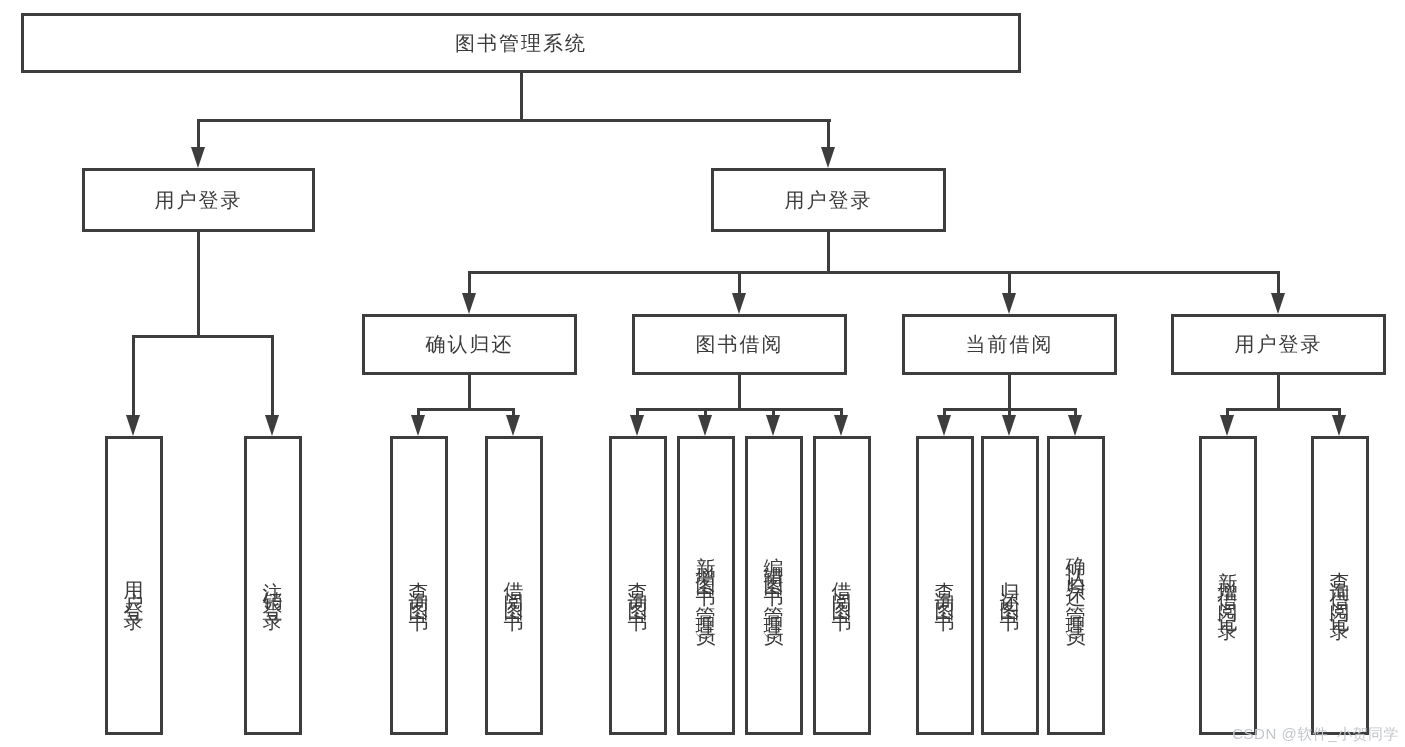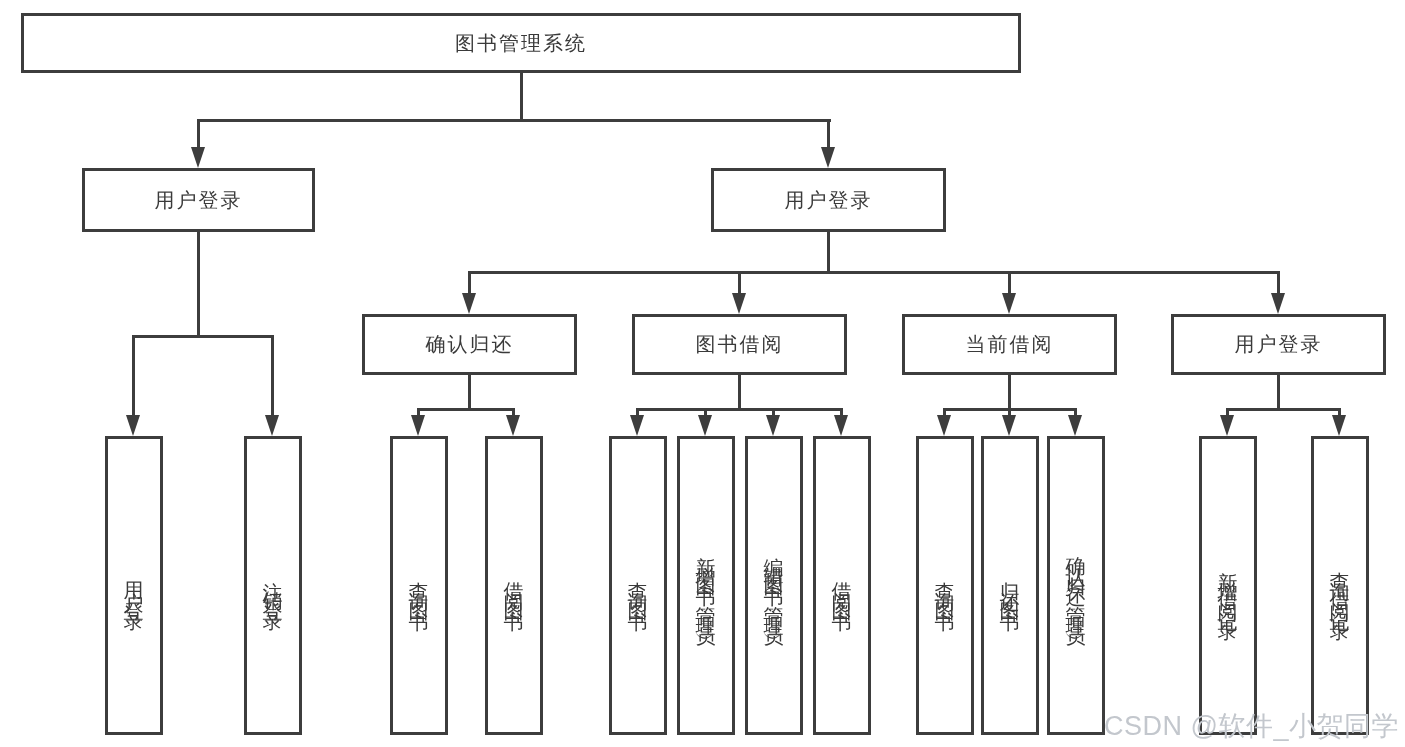--- a/index.html
+++ b/index.html
@@ -50,21 +50,21 @@
     border-left:7px solid transparent;
     border-right:7px solid transparent;
     border-top:21px solid #3d3d3d;
     z-index:3;
   }
   .watermark {
     position:absolute;
     right:6px;
     bottom:3px;
     color:#c3c7cd;
-    font-size:27px;
+    font-size:15px;
     letter-spacing:0.5px;
     white-space:nowrap;
     z-index:6;
   }
 </style>
 </head>
 <body>
 
 <div id="stage">
 

